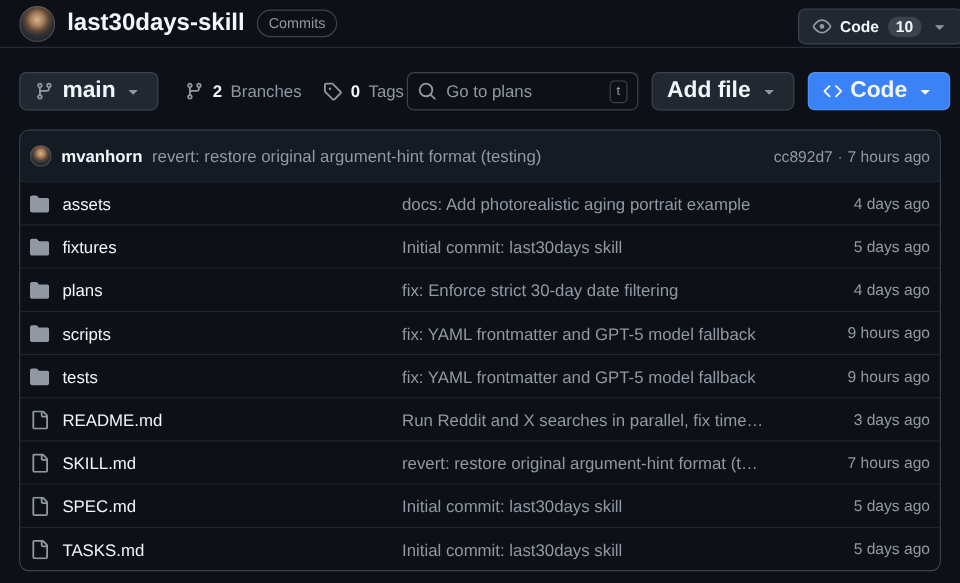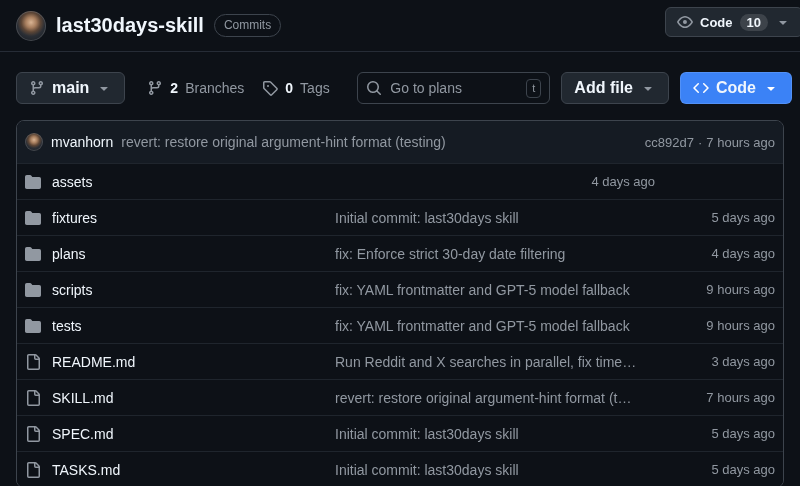--- a/index.html
+++ b/index.html
@@ -7,21 +7,21 @@
   body {
     background:#0d1117;
     color:#f0f6fc;
     font-family:"Liberation Sans","DejaVu Sans",sans-serif;
     font-size:14px;
   }
   svg { display:block; }
 
   
   .repo-header{
-    height:52px; display:flex; align-items:center;
+    height:40px; display:flex; align-items:center;
     padding:0 16px; border-bottom:1px solid #262c36; position:relative;
   }
   .avatar{
     border-radius:50%; flex:none;
     background:
       radial-gradient(circle at 50% 38%, #d9b493 0%, #a87f5f 22%, #5d4636 40%, #2a2e35 58%, #14181e 100%);
     box-shadow: inset 0 0 0 1px rgba(255,255,255,.15);
   }
   .avatar.lg{ width:30px; height:30px; }
   .avatar.sm{ width:18px; height:18px; }
@@ -41,21 +41,21 @@
   .counter{
     background:rgba(255,255,255,.13); border-radius:999px;
     padding:1px 7px; font-size:13px; font-weight:600; color:#f0f6fc;
   }
 
   
   .toolbar{ display:flex; align-items:center; padding:20px 8px 0 16px; }
   .btn{
     height:32px; display:inline-flex; align-items:center; gap:7px;
     background:#212830; border:1px solid #3d444d; border-radius:6px;
-    padding:0 12px; color:#f0f6fc; font-size:16px; font-weight:600;
+    padding:0 12px; color:#f0f6fc; font-size:19px; font-weight:600;
     cursor:pointer; white-space:nowrap; font-family:inherit;
   }
   .btn svg{ fill:#9198a1; flex:none; }
   .btn.green{ background:#3b82f6; border-color:rgba(255,255,255,.12);text-align:right; }
   .btn.green svg{ fill:#ffffff; }
   .stats{ display:flex; align-items:center; gap:18px; margin-left:22px; }
   .stat{ display:flex; align-items:center; gap:7px; color:#9198a1; font-size:14px; cursor:pointer; }
   .stat svg{ fill:#9198a1; }
   .stat b{ color:#f0f6fc; font-weight:600; }
   .spacer{ flex:1; }
@@ -73,21 +73,21 @@
   .gap8{ width:11px; flex:none; }
 
   
   .filebox{
     margin:16px 16px 0; border:1px solid #3d444d; border-radius:8px; overflow:hidden;
   }
   .commitbar{
     height:42px; background:#151b23; display:flex; align-items:center;
     padding:0 8px; gap:8px;
   }
-  .author{ font-weight:400; font-size:14px; color:#f0f6fc; cursor:pointer; }
+  .author{ font-weight:700; font-size:14px; color:#f0f6fc; cursor:pointer; }
   .head-msg{
     color:#9198a1; font-size:14px; white-space:nowrap; overflow:hidden;
     text-overflow:ellipsis; min-width:0; cursor:pointer;
   }
   .commit-meta{
     margin-left:auto; display:flex; align-items:center; gap:4px;
     color:#9198a1; font-size:13px; white-space:nowrap; padding-left:10px;
   }
   .commits-link{
     display:flex; align-items:center; gap:6px; margin-left:14px;
@@ -223,20 +223,21 @@
       <div class="row type-folder">
     <div class="cell-name">
       <span class="icon-folder">
         <svg width="16" height="16" viewBox="0 0 16 16">
               <path d="M1.75 1A1.75 1.75 0 0 0 0 2.75v10.5C0 14.216.784 15 1.75 15h12.5A1.75 1.75 0 0 0 16 13.25v-8.5A1.75 1.75 0 0 0 14.25 3H7.5a.25.25 0 0 1-.2-.1l-.9-1.2C6.07 1.26 5.55 1 5 1H1.75Z"></path>
             </svg>
       </span>
 
       <a>assets</a>
     </div>
+    <span class="cell-msg">docs: Add photorealistic aging portrait example</span>
     <span class="cell-date">4 days ago</span>
   </div>
       <div class="row type-folder">
     <div class="cell-name">
       <span class="icon-folder">
         <svg width="16" height="16" viewBox="0 0 16 16">
               <path d="M1.75 1A1.75 1.75 0 0 0 0 2.75v10.5C0 14.216.784 15 1.75 15h12.5A1.75 1.75 0 0 0 16 13.25v-8.5A1.75 1.75 0 0 0 14.25 3H7.5a.25.25 0 0 1-.2-.1l-.9-1.2C6.07 1.26 5.55 1 5 1H1.75Z"></path>
             </svg>
       </span>
 

